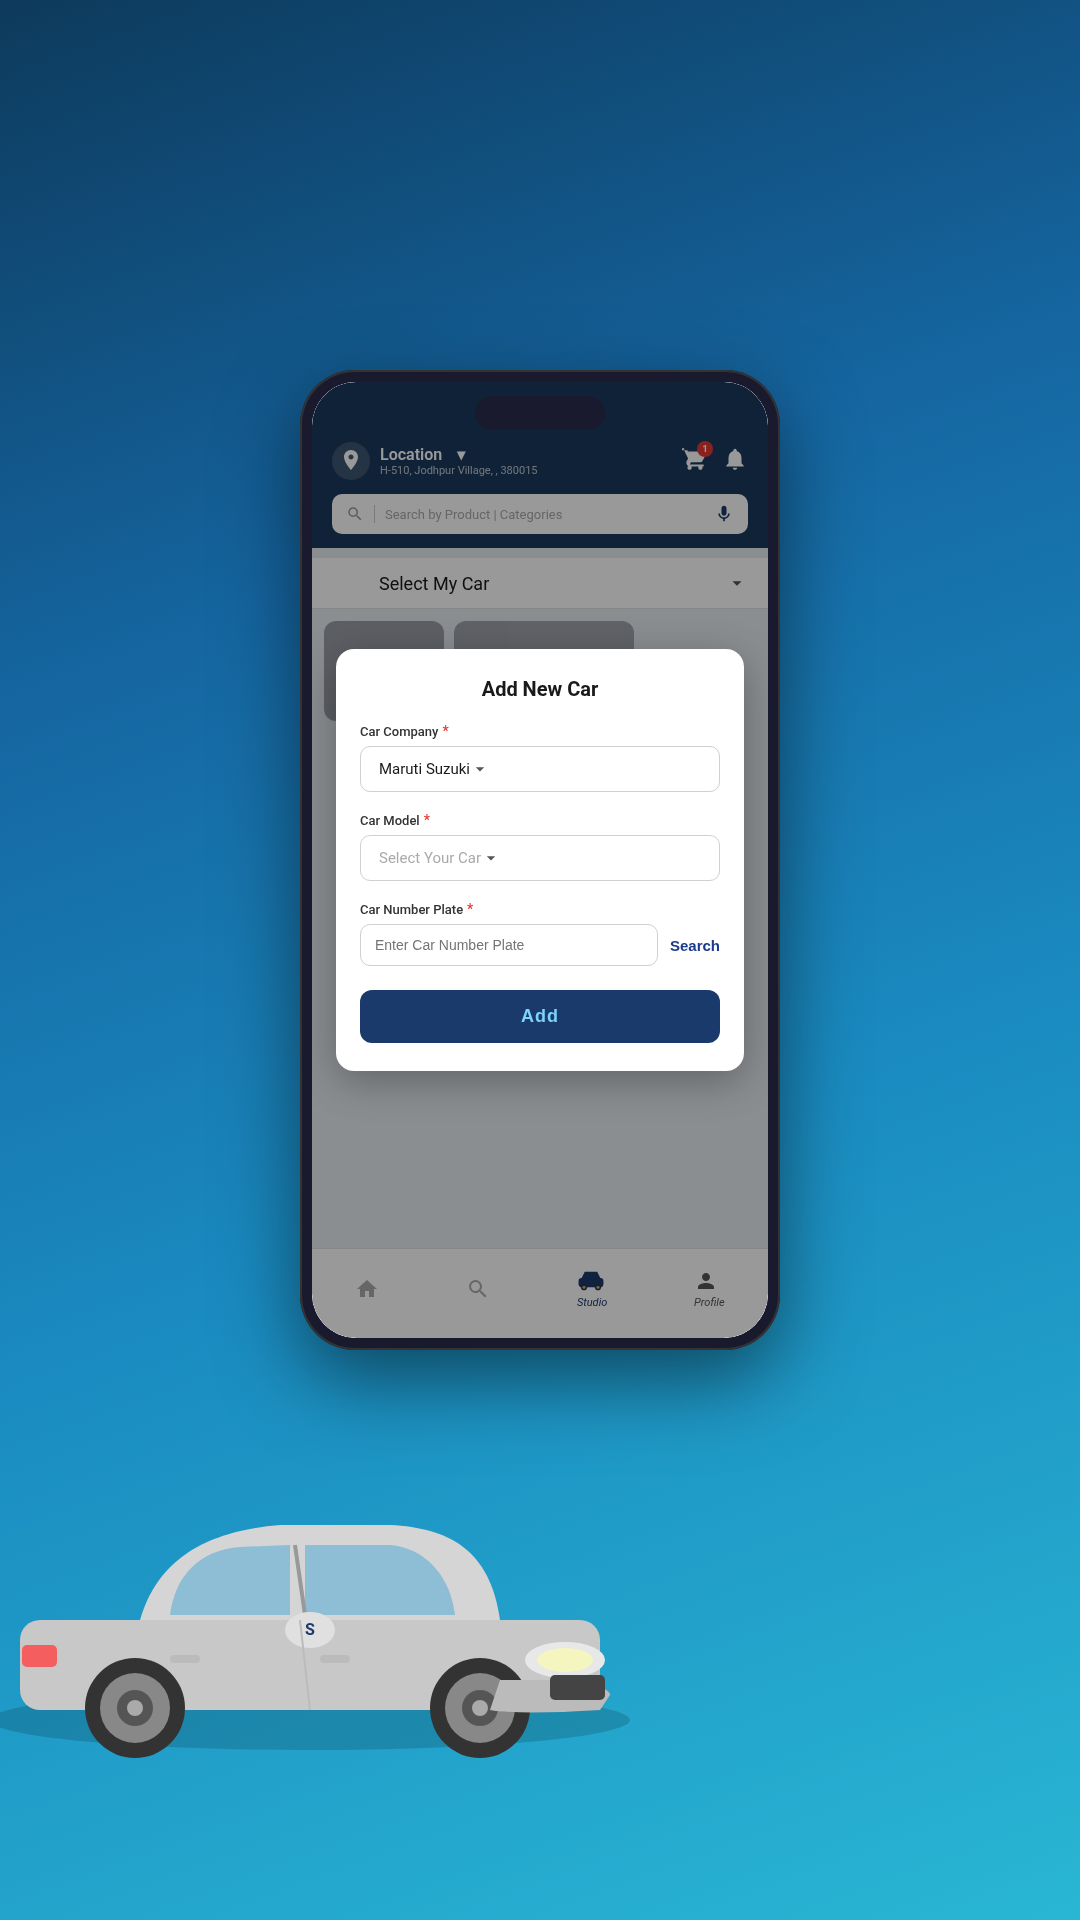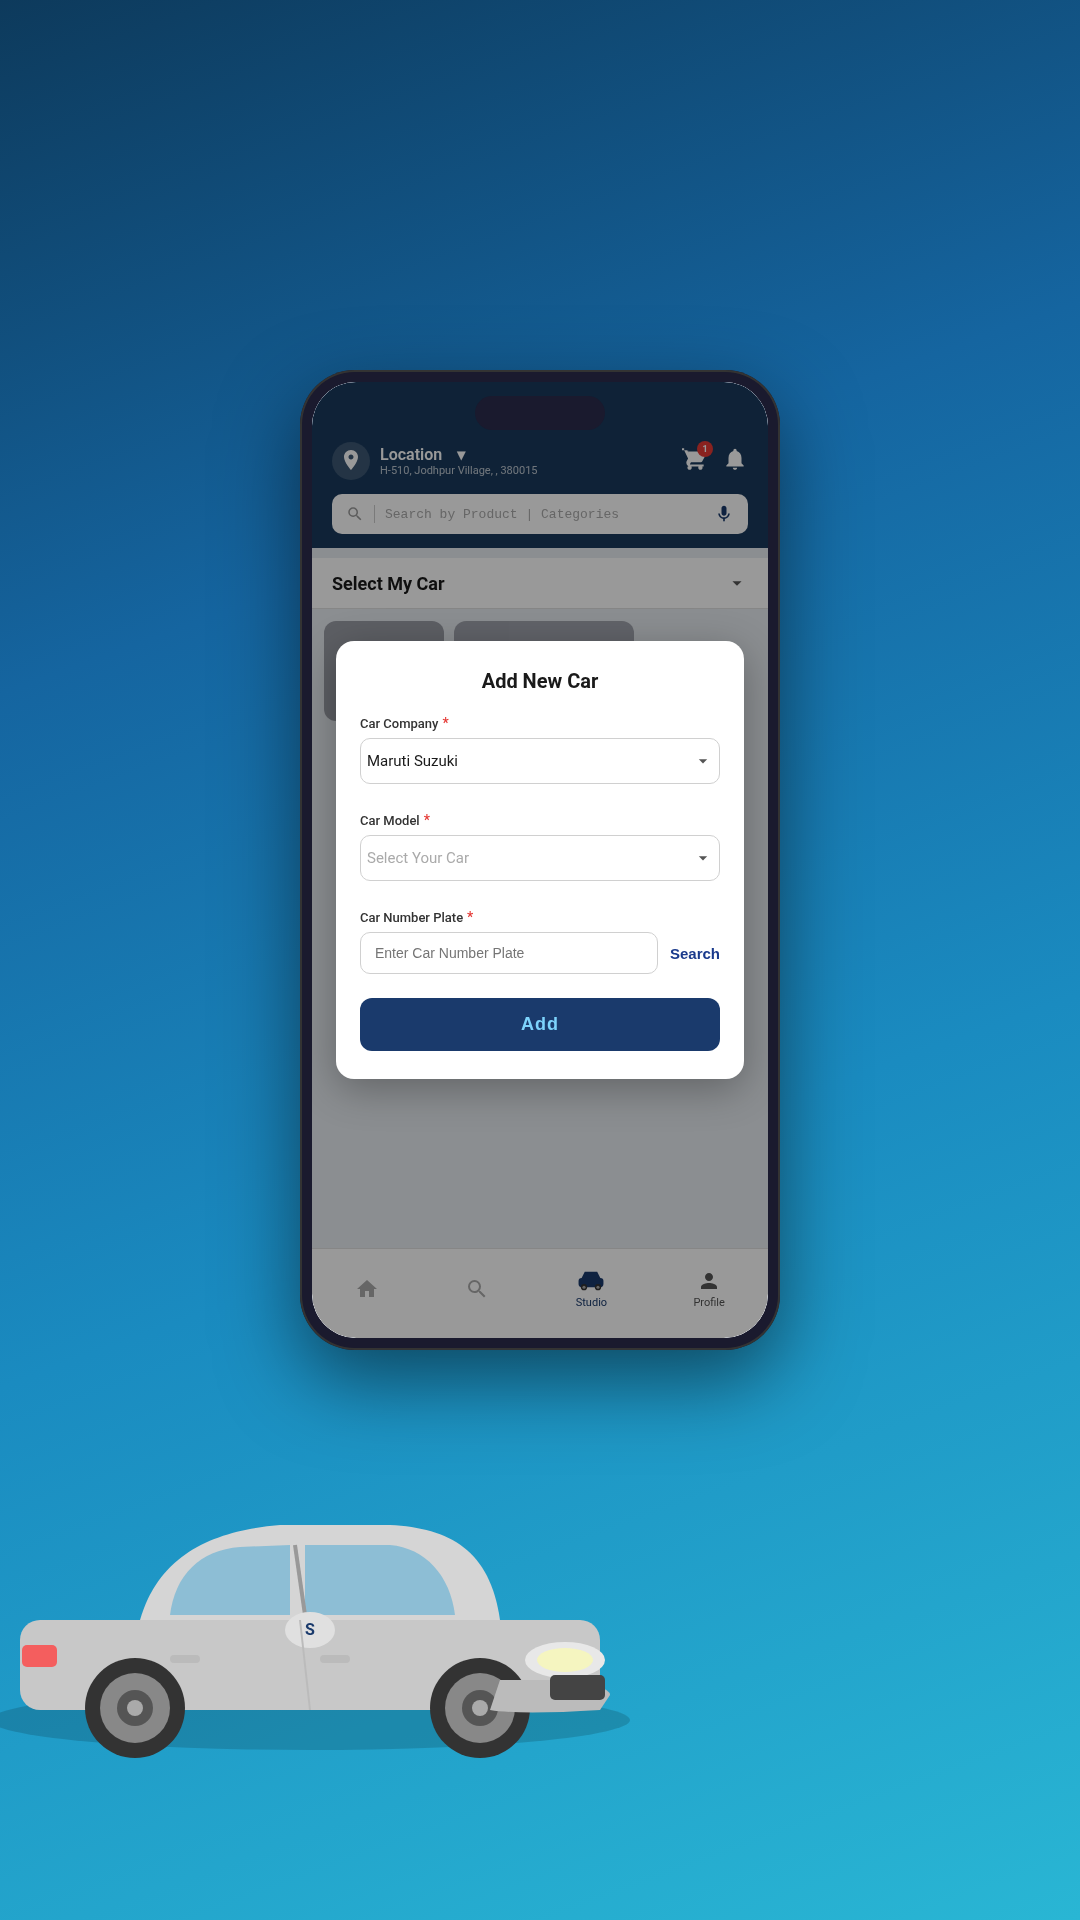--- a/index.html
+++ b/index.html
@@ -140,21 +140,20 @@
       padding: 0 20px 14px 20px;
     }
 
     .search-input-wrap {
       background: white;
       border-radius: 10px;
       display: flex;
       align-items: center;
       padding: 10px 14px;
       gap: 10px;
-      font-family: Liberation Mono, monospace;
     }
 
     .search-placeholder {
       flex: 1;
       color: #aaa;
       font-size: 13px;
     }
 
     
     .select-car-bar {
@@ -162,22 +161,23 @@
       margin: 10px 0 0 0;
       padding: 14px 20px;
       display: flex;
       align-items: center;
       justify-content: space-between;
       border-bottom: 1px solid #e0e0e0;
     }
 
     .select-car-label {
       font-size: 18px;
-      font-weight: 700;
+      font-weight: 400;
       color: #1a1a1a;
+      margin-left: 47px;
     }
 
     
     .bg-content {
       padding: 12px;
       opacity: 0.4;
     }
 
     .banner-row {
       display: flex;
@@ -233,25 +233,24 @@
     }
 
     .required-star {
       color: #e53935;
       font-size: 14px;
     }
 
     .dropdown-field {
       border: 1.5px solid #d0d0d0;
       border-radius: 10px;
-      padding: 12px 6px;
-      display: flex;
-      align-items: center;
-      justify-content: space-between;
-      margin-bottom: 28px;
+      padding: 12px 18px;
+      display: flex;
+      align-items: center;
+      margin-bottom: 20px;
       background: white;
     }
 
     .dropdown-value {
       font-size: 15px;
       color: #1a1a1a;
     }
 
     .dropdown-placeholder {
       font-size: 15px;
@@ -310,22 +309,22 @@
       display: flex;
       align-items: center;
       justify-content: space-around;
       padding-bottom: 10px;
       border-radius: 0 0 44px 44px;
     }
 
     .nav-item {
       display: flex;
       flex-direction: column;
-      align-items: center;
       gap: 3px;
+      font-style: italic;
     }
 
     .nav-label {
       font-size: 11px;
       color: #555;
     }
 
     .nav-label.active {
       color: #1a3a6c;
     }

